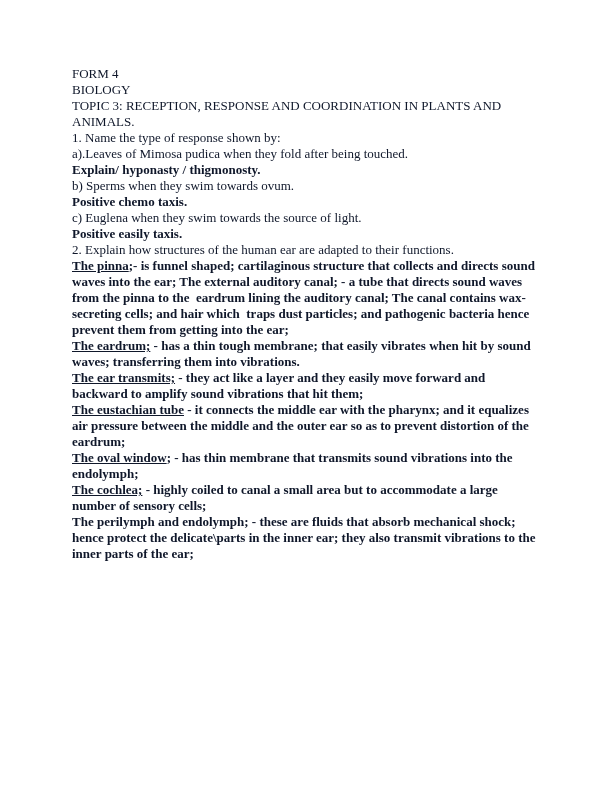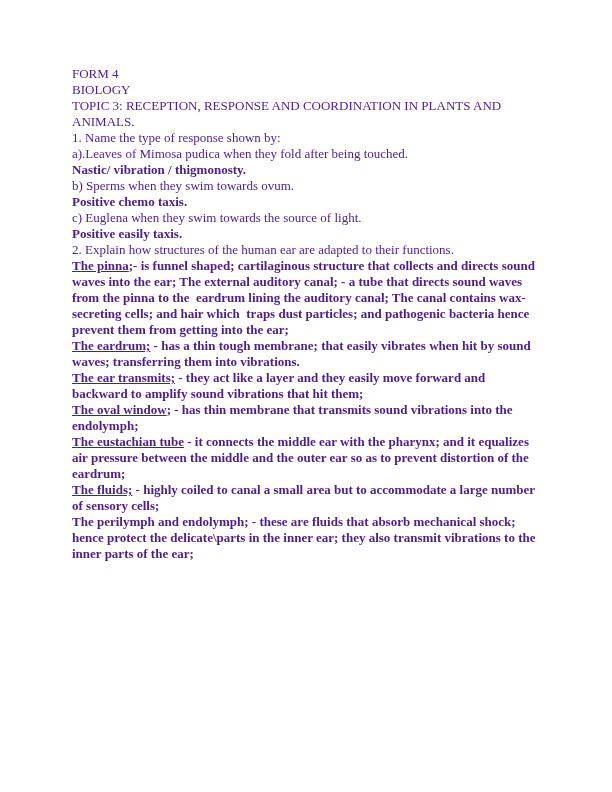--- a/index.html
+++ b/index.html
@@ -6,21 +6,21 @@
     margin: 0;
     padding: 0;
     background: #ffffff;
   }
   .page {
     position: relative;
     width: 612px;
     height: 792px;
     box-sizing: border-box;
     background: #ffffff;
-    color: #4c1d95;
+    color: #0f172a;
     font-family: "Liberation Serif", "DejaVu Serif", serif;
     font-size: 13px;
     line-height: 16px;
     padding: 66px 70px 0 72px;
     overflow: hidden;
   }
   .page p, .page div { margin: 0; padding: 0; }
 
   .mb12 { margin-bottom: 12px; }
   .mb21 { margin-bottom: 21px; }
@@ -41,32 +41,32 @@
 
   <p class="mb12">FORM 4</p>
 
   <p class="mb12">BIOLOGY</p>
 
   <p class="mb21">TOPIC 3: RECEPTION, RESPONSE AND COORDINATION IN PLANTS AND ANIMALS.</p>
 
   <div class="mb40">
     <div>1. Name the type of response shown by:</div>
     <div>a).Leaves of Mimosa pudica when they fold after being touched.</div>
-    <div class="answer-bold">Nastic/ vibration / thigmonosty.</div>
+    <div class="answer-bold">Explain/ hyponasty / thigmonosty.</div>
     <div>b) Sperms when they swim towards ovum.</div>
     <div class="answer-bold">Positive chemo taxis.</div>
     <div>c) Euglena when they swim towards the source of light.</div>
     <div class="answer-bold">Positive easily taxis.</div>
   </div>
 
   <p class="mb12">2. Explain how structures of the human ear are adapted to their functions.</p>
 
   <div>
     <p class="ans-par"><span class="ans-head">The pinna</span><span>;- is funnel shaped; cartilaginous structure that collects and directs sound waves into the ear; The external auditory canal; - a tube that directs sound waves from the pinna to the  eardrum lining the auditory canal; The canal contains wax-secreting cells; and hair which  traps dust particles; and pathogenic bacteria hence prevent them from getting into the ear;</span></p>
     <p class="ans-par"><span class="ans-head">The eardrum;</span><span> - has a thin tough membrane; that easily vibrates when hit by sound waves; transferring them into vibrations.</span></p>
     <p class="ans-par"><span class="ans-head">The ear transmits;</span><span> - they act like a layer and they easily move forward and backward to amplify sound vibrations that hit them;</span></p>
+    <p class="ans-par"><span class="ans-head">The eustachian tube</span><span> - it connects the middle ear with the pharynx; and it equalizes air pressure between the middle and the outer ear so as to prevent distortion of the eardrum;</span></p>
     <p class="ans-par"><span class="ans-head">The oval window</span><span>; - has thin membrane that transmits sound vibrations into the endolymph;</span></p>
-    <p class="ans-par"><span class="ans-head">The eustachian tube</span><span> - it connects the middle ear with the pharynx; and it equalizes air pressure between the middle and the outer ear so as to prevent distortion of the eardrum;</span></p>
-    <p class="ans-par"><span class="ans-head">The fluids;</span><span> - highly coiled to canal a small area but to accommodate a large number of sensory cells;</span></p>
+    <p class="ans-par"><span class="ans-head">The cochlea;</span><span> - highly coiled to canal a small area but to accommodate a large number of sensory cells;</span></p>
     <p class="ans-par"><span class="ans-head"></span><span>The perilymph and endolymph; - these are fluids that absorb mechanical shock; hence protect the delicate\parts in the inner ear; they also transmit vibrations to the inner parts of the ear;</span></p>
   </div>
 
 </div>
 
 </body></html>

